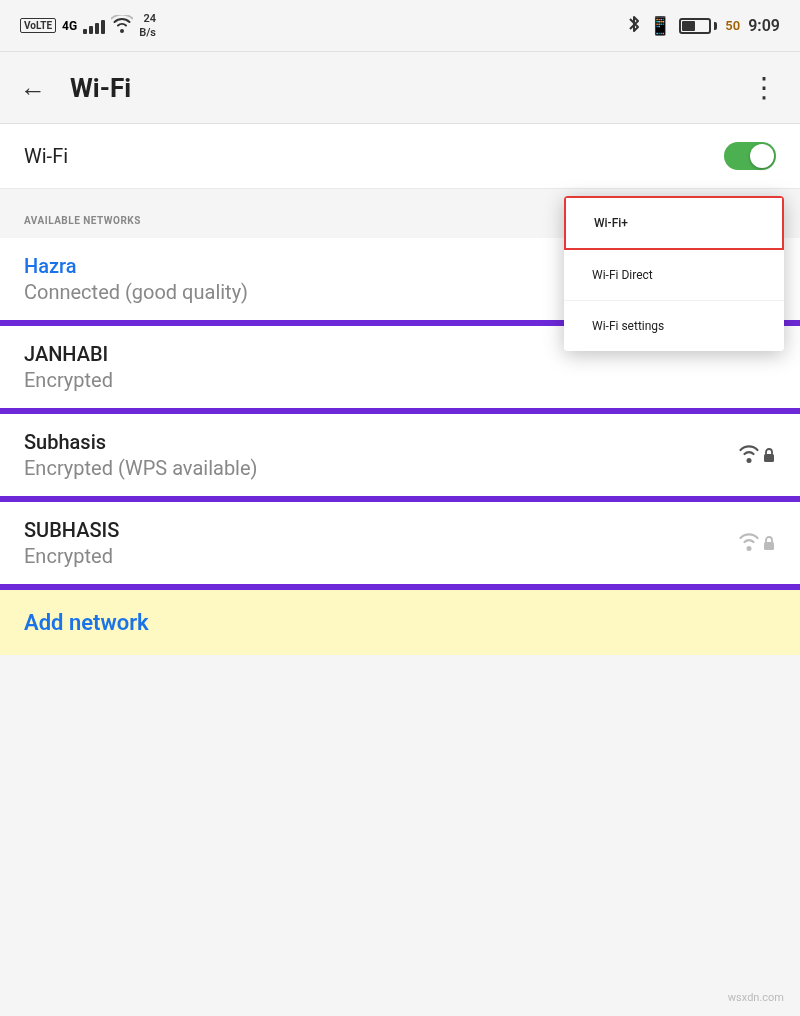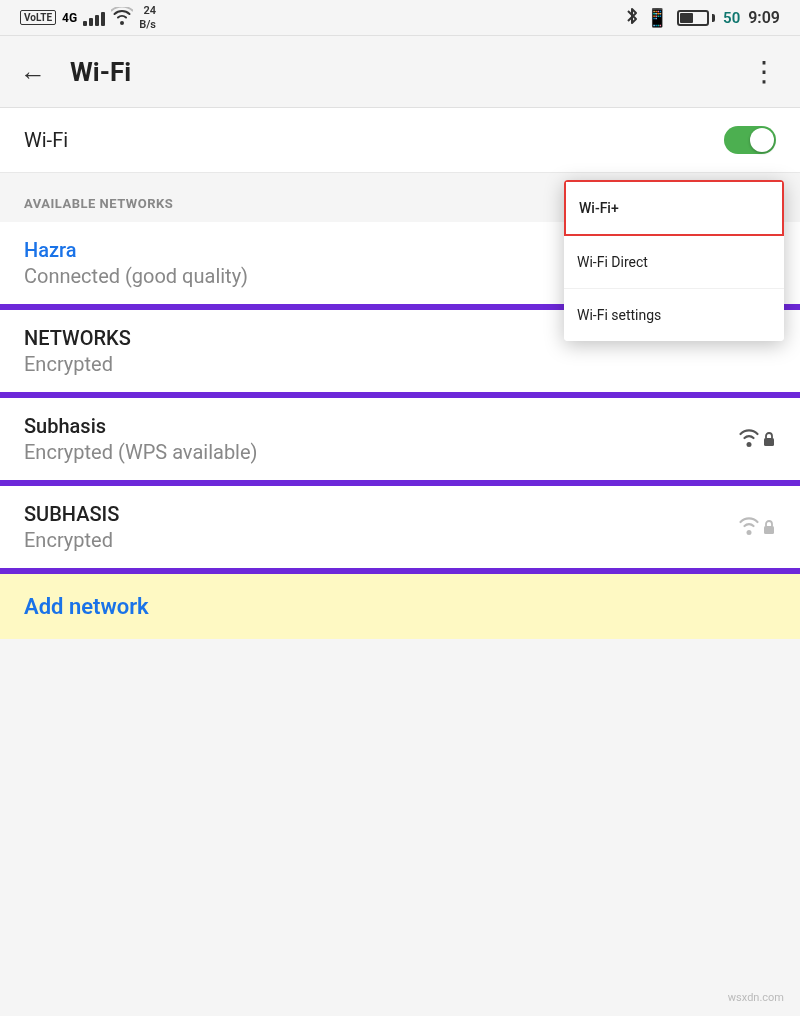--- a/index.html
+++ b/index.html
@@ -8,21 +8,21 @@
       min-height: 1016px;
       background: #f5f5f5;
       font-family: 'Roboto', Arial, sans-serif;
       position: relative;
       overflow-x: hidden;
     }
 
     
     .status-bar {
       background: #f5f5f5;
-      height: 36px;
+      height: 52px;
       display: flex;
       align-items: center;
       justify-content: space-between;
       padding: 0 20px;
       border-bottom: 1px solid #e0e0e0;
     }
     .status-left {
       display: flex;
       align-items: center;
       gap: 6px;
@@ -87,23 +87,23 @@
       border-radius: 1px;
     }
     .battery-tip {
       width: 3px;
       height: 8px;
       background: #333;
       border-radius: 0 2px 2px 0;
       margin-left: 1px;
     }
     .battery-percent {
-      font-size: 15px;
+      font-size: 13px;
       font-weight: 600;
-      color: #0f766e;
+      color: #a16207;
     }
     .time-text {
       font-size: 16px;
       font-weight: 600;
       color: #333;
     }
 
     
     .header {
       background: #f5f5f5;
@@ -176,21 +176,21 @@
       right: 2px;
       box-shadow: 0 1px 3px rgba(0,0,0,0.3);
     }
 
     
     .section-header {
       padding: 20px 24px 10px;
       background: #f5f5f5;
     }
     .section-header-text {
-      font-size: 13px;
+      font-size: 10px;
       font-weight: 700;
       color: #888;
       letter-spacing: 0.5px;
     }
 
     
     .network-item {
       background: #fff;
       padding: 16px 24px;
       border-bottom: 6px solid #6d28d9;
@@ -242,22 +242,22 @@
       top: 72px;
       right: 16px;
       background: #fff;
       border-radius: 4px;
       box-shadow: 0 4px 20px rgba(0,0,0,0.25);
       z-index: 100;
       min-width: 220px;
       overflow: hidden;
     }
     .dropdown-item {
-      padding: 18px 13px;
-      font-size: 14px;
+      padding: 18px 28px;
+      font-size: 12px;
       color: #222;
       cursor: pointer;
       border-bottom: 1px solid #f0f0f0;
       background: #fff;
     }
     .dropdown-item:last-child {
       border-bottom: none;
     }
     .dropdown-item.highlighted {
       border: 2px solid #e53935;
@@ -340,21 +340,21 @@
 
   <div class="network-item">
     <div class="network-info">
       <div class="network-name connected">Hazra</div>
       <div class="network-status">Connected (good quality)</div>
     </div>
   </div>
 
   <div class="network-item">
     <div class="network-info">
-      <div class="network-name">NETWORKS</div>
+      <div class="network-name">JANHABI</div>
       <div class="network-status">Encrypted</div>
     </div>
   </div>
 
   <div class="network-item">
     <div class="network-info">
       <div class="network-name">Subhasis</div>
       <div class="network-status">Encrypted (WPS available)</div>
     </div>
     <div class="wifi-lock-icon">

